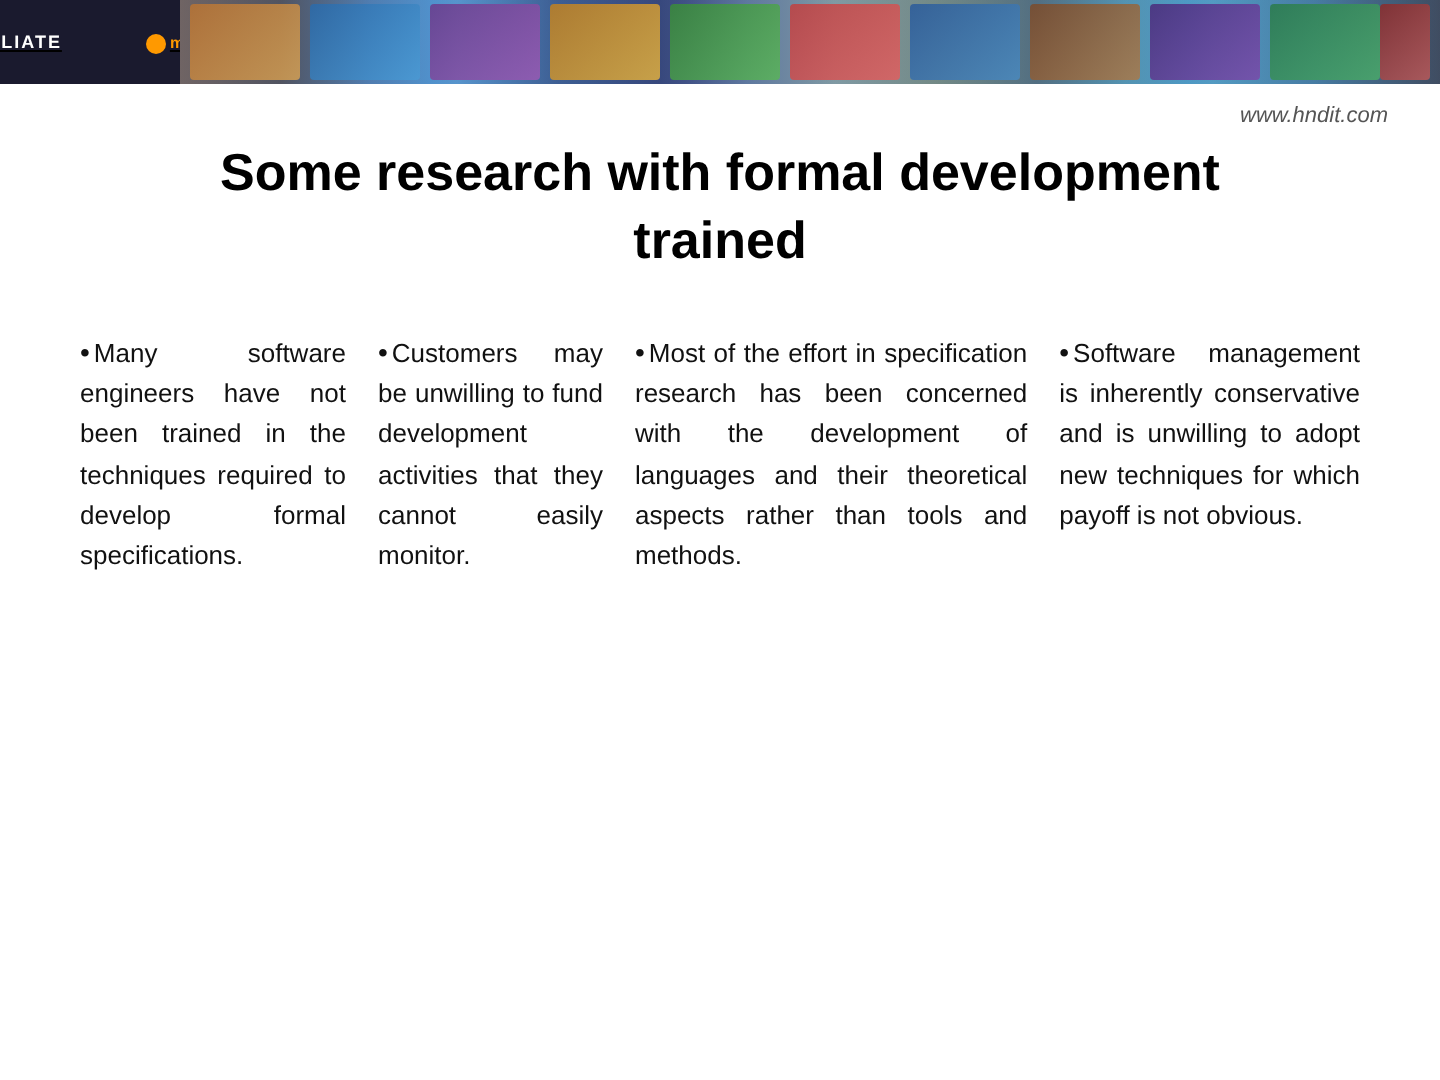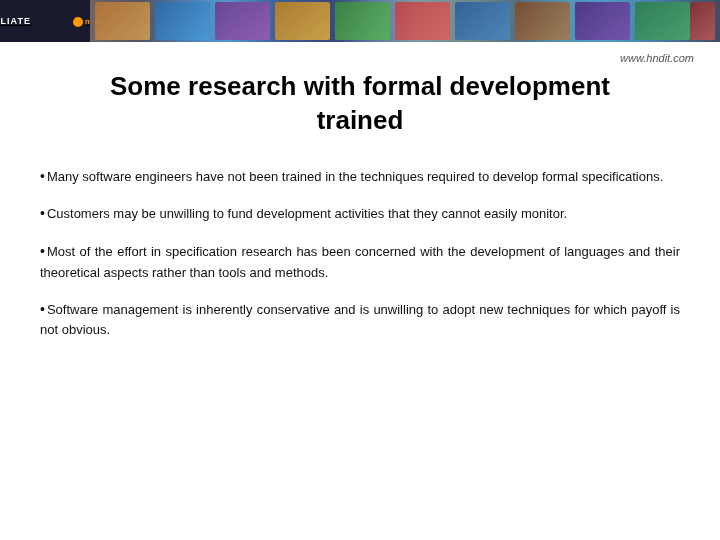--- a/index.html
+++ b/index.html
@@ -100,21 +100,21 @@
 
     .slide-title h1 {
       font-size: 26px;
       font-weight: bold;
       color: #000;
       line-height: 1.3;
     }
 
     .bullet-points {
       display: flex;
-      flex-direction: column;
+      flex-direction: row;
       gap: 16px;
     }
 
     .bullet-item {
       font-size: 13px;
       color: #111;
       line-height: 1.55;
       text-align: justify;
     }
 

